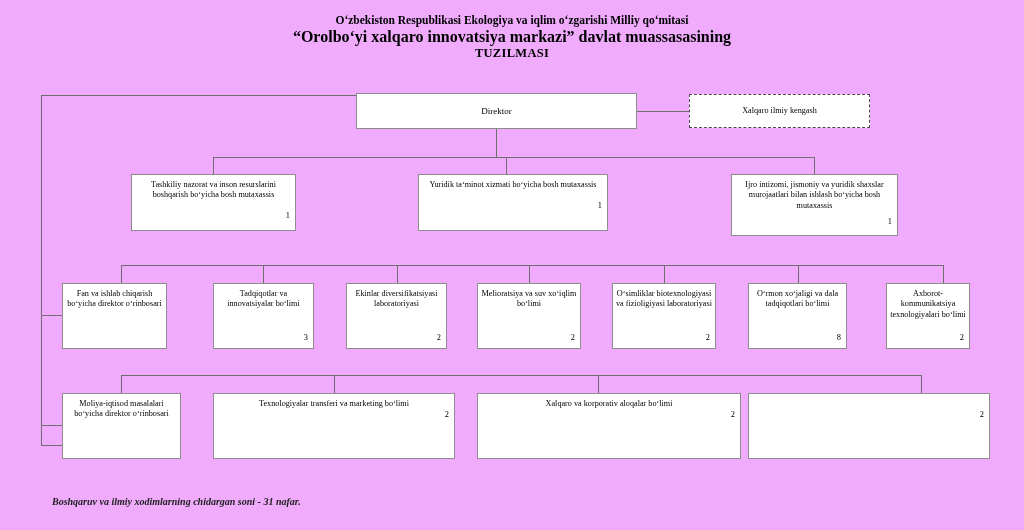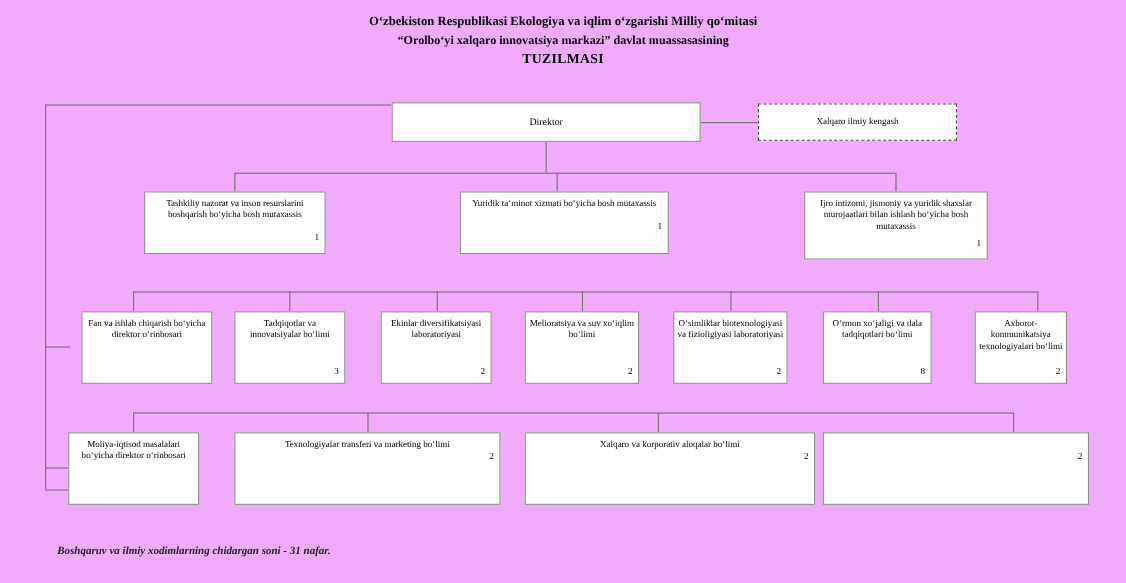--- a/index.html
+++ b/index.html
@@ -21,21 +21,21 @@
     left: 0;
     top: 12px;
     width: 1024px;
     text-align: center;
     font-weight: bold;
     font-size: 11.5px;
     line-height: 16.5px;
     color: #000000;
   }
   #title-block div { white-space: nowrap; }
-  .title-l2 { font-size: 11px; }
+  .title-l2 { font-size: 16px; }
   .title-l3 { font-size: 12.5px; letter-spacing: 0.3px; }
 
   
   .node {
     position: absolute;
     box-sizing: border-box;
     border: 1px solid #8d8d8d;
     background: #ffffff;
     color: #000000;
     font-size: 8.2px;
@@ -142,21 +142,21 @@
   </div>
   <div class="node" style="left:418px; top:174px; width:190px; height:57px;">
     <div class="label">Yuridik ta‘minot xizmati bo‘yicha bosh mutaxassis</div>
     <div class="count" style="top:26px;">1</div>
   </div>
   <div class="node" style="left:731px; top:174px; width:167px; height:62px;">
     <div class="label">Ijro intizomi, jismoniy va yuridik shaxslar murojaatlari bilan ishlash bo‘yicha bosh mutaxassis</div>
     <div class="count" style="top:42px;">1</div>
   </div>
 
-  <div class="node" style="left:74px; top:283px; width:119px; height:66px;">
+  <div class="node" style="left:62px; top:283px; width:105px; height:66px;">
     <div class="label">Fan va ishlab chiqarish bo‘yicha direktor o‘rinbosari</div>
     <div class="count" style="top:49px;"></div>
   </div>
   <div class="node" style="left:213px; top:283px; width:101px; height:66px;">
     <div class="label">Tadqiqotlar va innovatsiyalar bo‘limi</div>
     <div class="count" style="top:49px;">3</div>
   </div>
   <div class="node" style="left:346px; top:283px; width:101px; height:66px;">
     <div class="label">Ekinlar diversifikatsiyasi laboratoriyasi</div>
     <div class="count" style="top:49px;">2</div>

